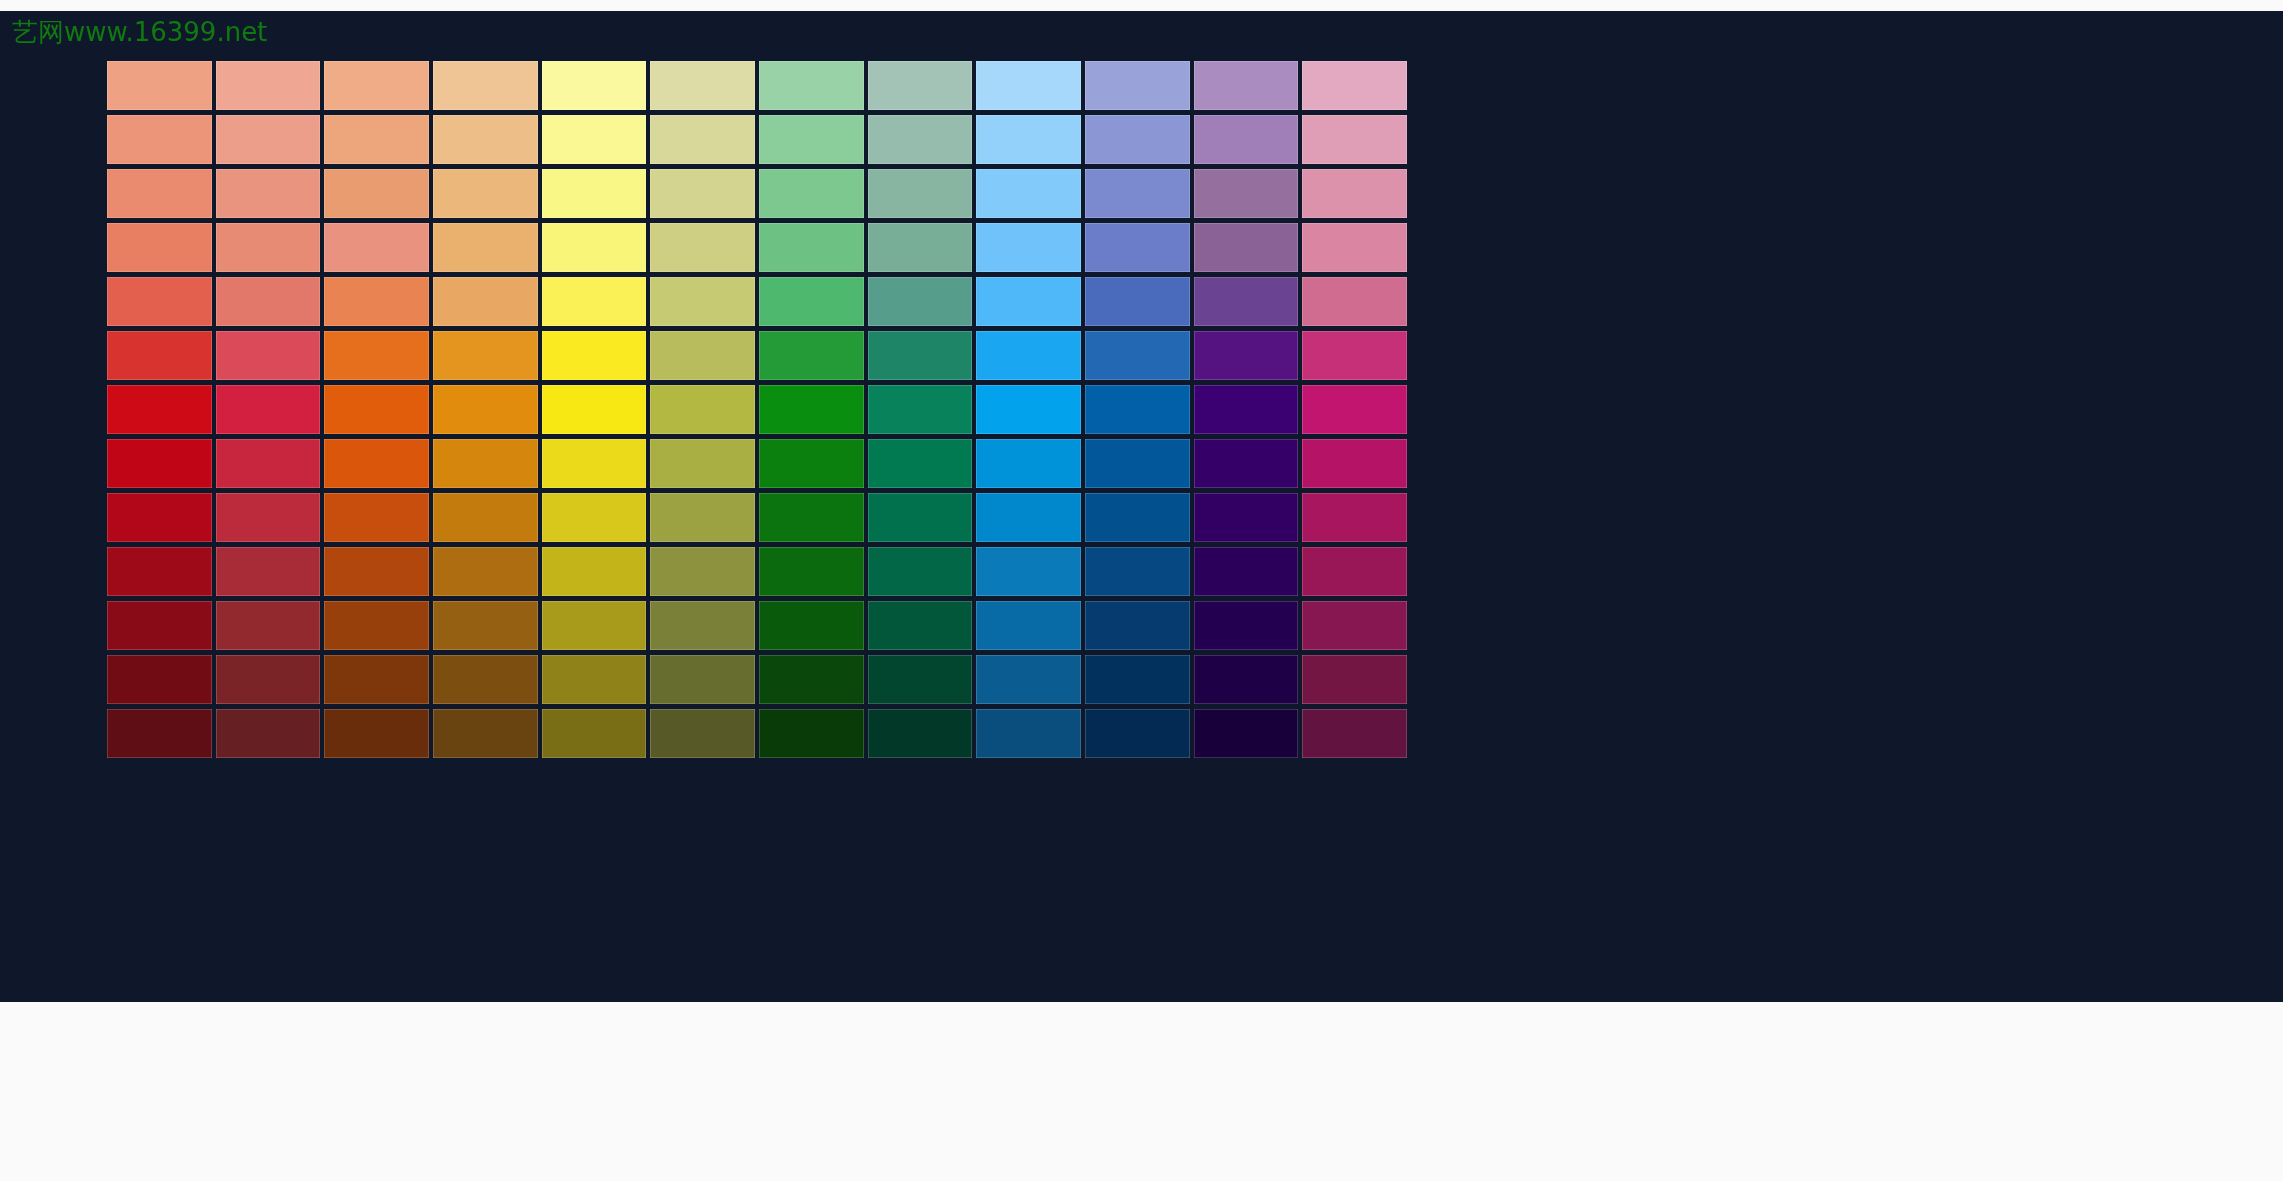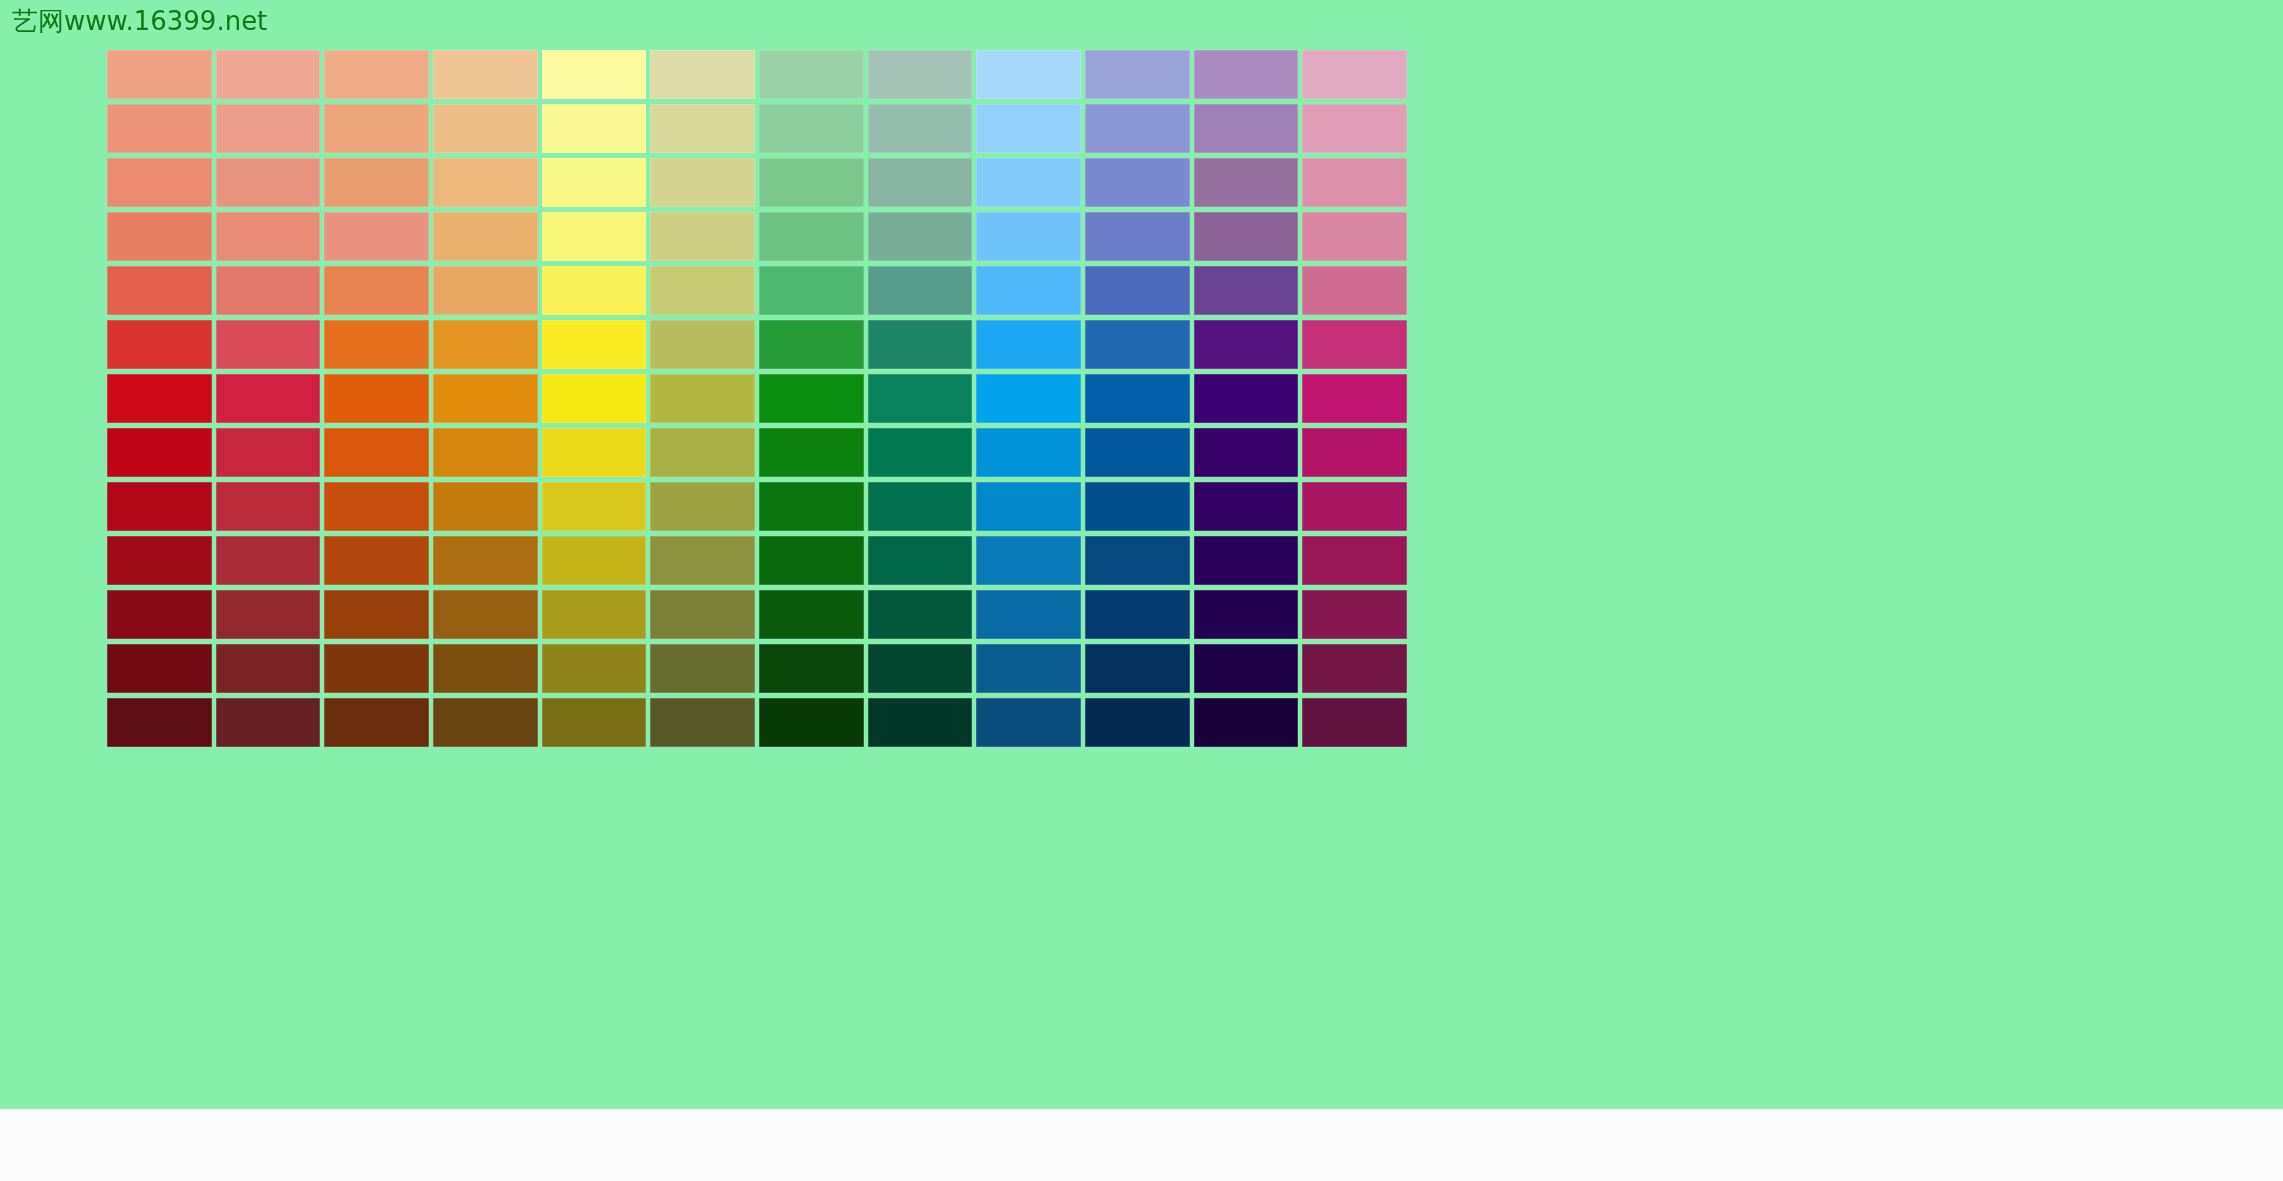--- a/index.html
+++ b/index.html
@@ -9,23 +9,24 @@
     background: #fafafa;
     width: 2283px;
     height: 1181px;
     overflow: hidden;
     font-family: "Liberation Sans", sans-serif;
   }
 
   #page {
     position: relative;
     width: 2283px;
-    height: 1109px;
-    background: #86efac;
+    height: 991px;
+    background: #0f172a;
     box-sizing: border-box;
+    margin-top: 11px;
   }
 
   
   #watermark {
     position: absolute;
     left: 12px;
     top: 6px;
     font-size: 26px;
     line-height: 30px;
     font-weight: 400;

